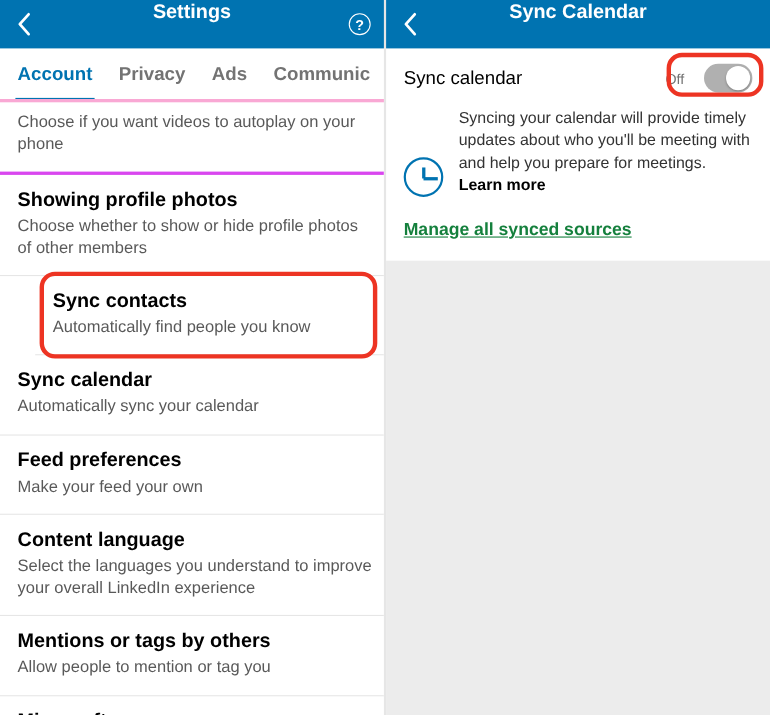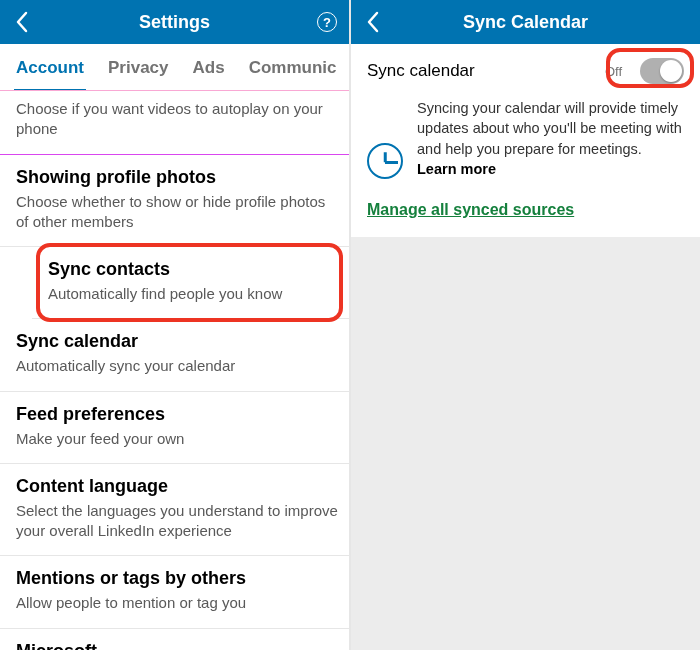--- a/index.html
+++ b/index.html
@@ -21,21 +21,21 @@
     flex-direction: column;
     overflow: hidden;
     position: relative;
   }
   .panel-left { border-right: 2px solid #e6e6e6; }
   .header {
     background: #0073b1;
     color: #fff;
     height: 44px;
     display: flex;
-    align-items: center;
+    align-items: flex-start;
     position: relative;
   }
   .back {
     width: 44px;
     height: 44px;
     display: flex;
     align-items: center;
     justify-content: center;
     cursor: pointer;
   }
@@ -63,21 +63,21 @@
     border: 1.5px solid #fff;
     border-radius: 50%;
     display: flex;
     align-items: center;
     justify-content: center;
     font-size: 13px;
     font-weight: 600;
   }
   .tabs {
     display: flex;
-    border-bottom: 1px solid #f9a8d4;
+    border-bottom: 3px solid #f9a8d4;
     padding: 0 4px;
     overflow: hidden;
     white-space: nowrap;
   }
   .tab {
     padding: 14px 12px 12px 12px;
     font-size: 17px;
     font-weight: 600;
     color: #737373;
     cursor: pointer;
@@ -95,21 +95,21 @@
   }
   .scroll {
     flex: 1;
     overflow: hidden;
   }
   .desc-first {
     padding: 8px 16px 14px 16px;
     font-size: 15px;
     color: #595959;
     line-height: 1.35;
-    border-bottom: 1px solid #d946ef;
+    border-bottom: 3px solid #d946ef;
   }
   .item {
     padding: 12px 8px 14px 16px;
     border-bottom: 1px solid #e6e6e6;
     cursor: pointer;
     position: relative;
   }
   .item-title {
     font-size: 18px;
     font-weight: 700;

